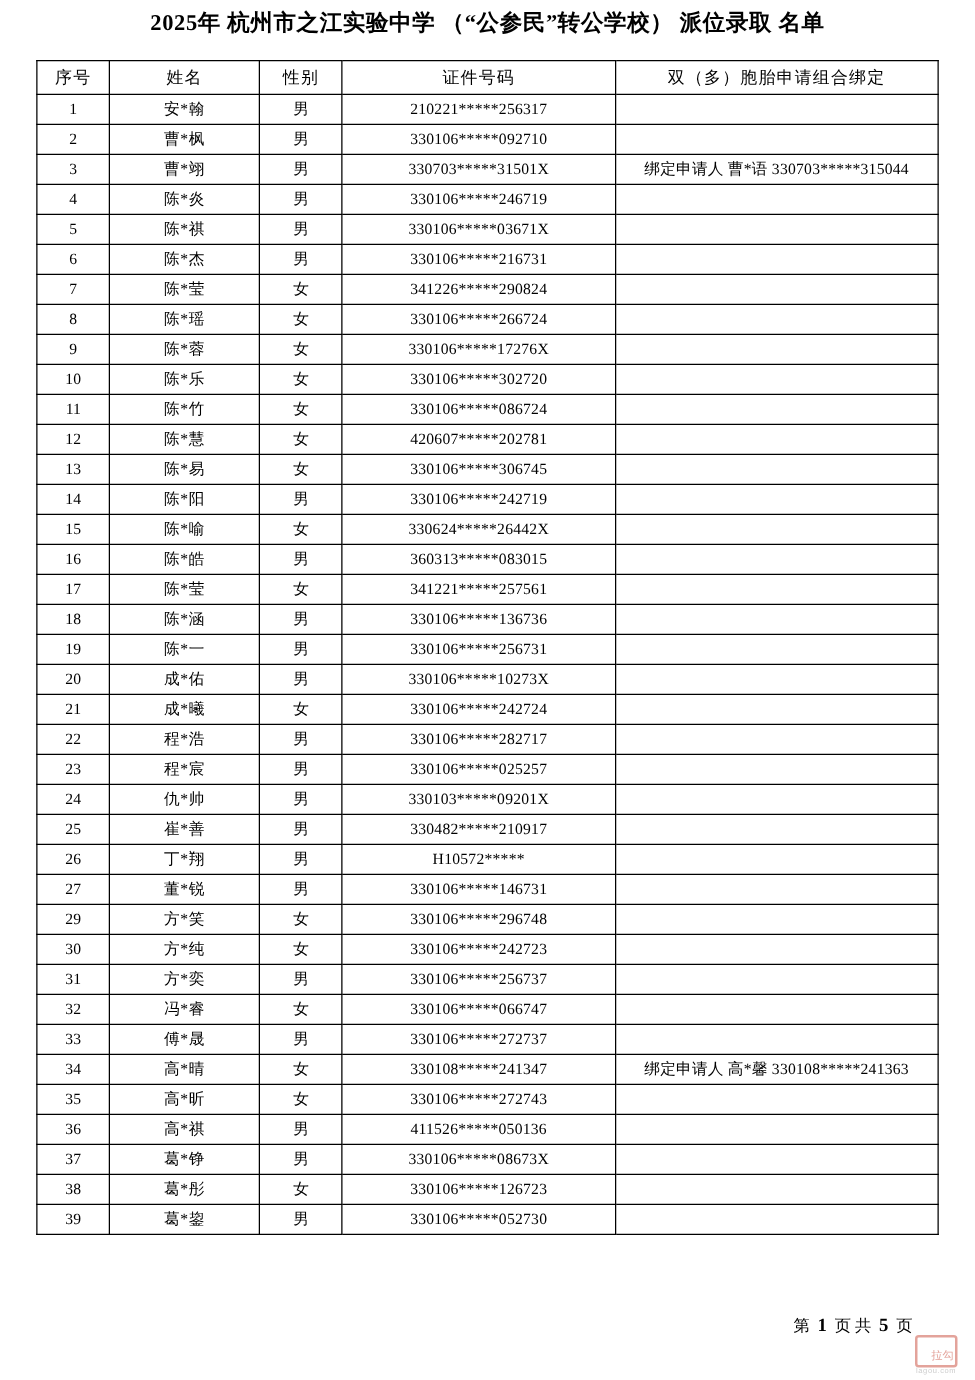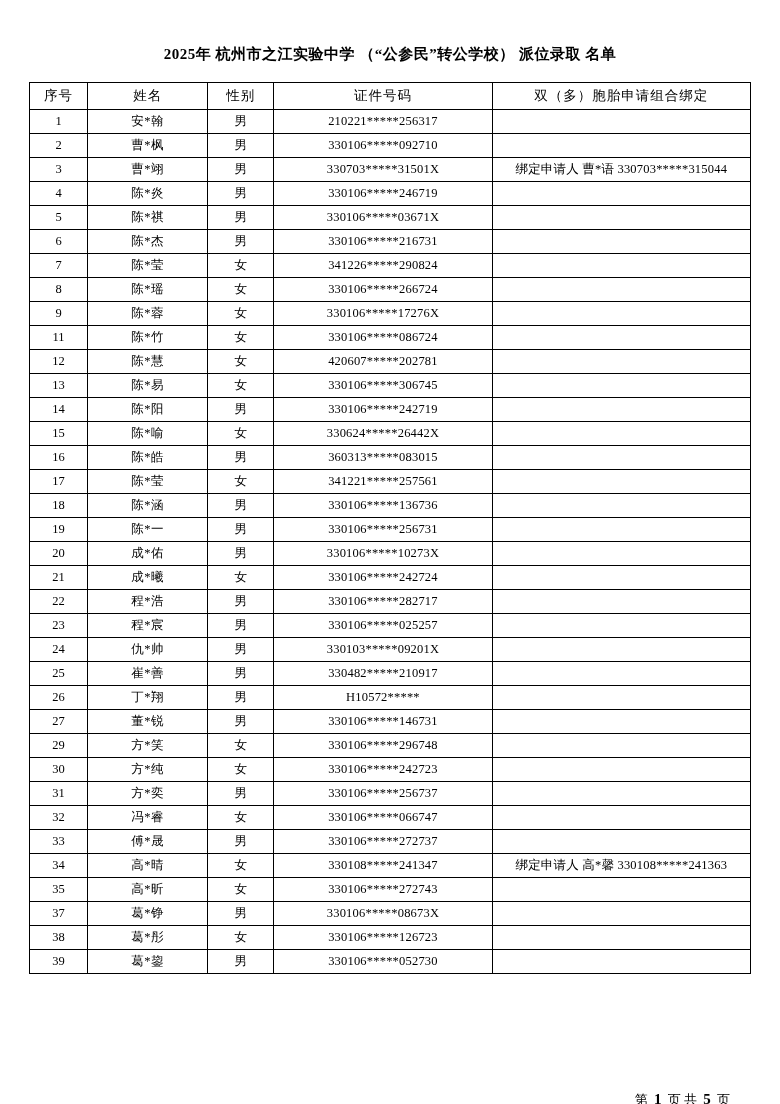--- a/index.html
+++ b/index.html
@@ -17,28 +17,27 @@
   }
   .page {
     width: 780px;
     height: 1104px;
     box-sizing: border-box;
     padding: 0 28px;
     position: relative;
   }
   .doc-title {
     text-align: center;
-    font-size: 15px;
+    font-size: 18px;
     font-weight: bold;
     letter-spacing: 0.5px;
     padding-top: 6px;
     padding-bottom: 18px;
     white-space: nowrap;
     font-family: "Liberation Serif", "DejaVu Serif", serif;
-    margin-top: 39px;
   }
   table.roster {
     border-collapse: collapse;
     width: 722px;
     margin: 0 auto;
     table-layout: fixed;
     border-radius: 28px;
   }
   table.roster th, table.roster td {
     border: 1px solid #000000;
@@ -207,20 +206,27 @@
           <td class="cell-bind"></td>
         </tr>
         <tr>
           <td class="cell-idx">9</td>
           <td class="cell-name">陈*蓉</td>
           <td class="cell-sex">女</td>
           <td class="cell-id">330106*****17276X</td>
           <td class="cell-bind"></td>
         </tr>
         <tr>
+          <td class="cell-idx">10</td>
+          <td class="cell-name">陈*乐</td>
+          <td class="cell-sex">女</td>
+          <td class="cell-id">330106*****302720</td>
+          <td class="cell-bind"></td>
+        </tr>
+        <tr>
           <td class="cell-idx">11</td>
           <td class="cell-name">陈*竹</td>
           <td class="cell-sex">女</td>
           <td class="cell-id">330106*****086724</td>
           <td class="cell-bind"></td>
         </tr>
         <tr>
           <td class="cell-idx">12</td>
           <td class="cell-name">陈*慧</td>
           <td class="cell-sex">女</td>
@@ -372,20 +378,27 @@
           <td class="cell-name">高*晴</td>
           <td class="cell-sex">女</td>
           <td class="cell-id">330108*****241347</td>
           <td class="cell-bind">绑定申请人 高*馨 330108*****241363</td>
         </tr>
         <tr>
           <td class="cell-idx">35</td>
           <td class="cell-name">高*昕</td>
           <td class="cell-sex">女</td>
           <td class="cell-id">330106*****272743</td>
+          <td class="cell-bind"></td>
+        </tr>
+        <tr>
+          <td class="cell-idx">36</td>
+          <td class="cell-name">高*祺</td>
+          <td class="cell-sex">男</td>
+          <td class="cell-id">411526*****050136</td>
           <td class="cell-bind"></td>
         </tr>
         <tr>
           <td class="cell-idx">37</td>
           <td class="cell-name">葛*铮</td>
           <td class="cell-sex">男</td>
           <td class="cell-id">330106*****08673X</td>
           <td class="cell-bind"></td>
         </tr>
         <tr>

